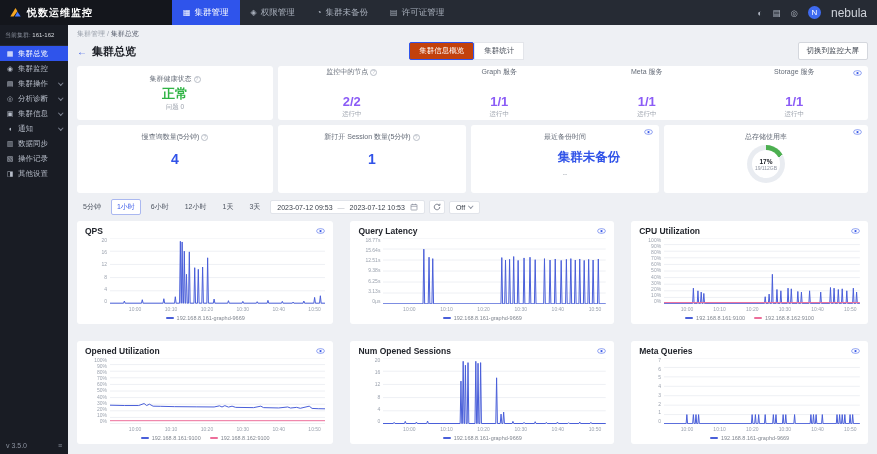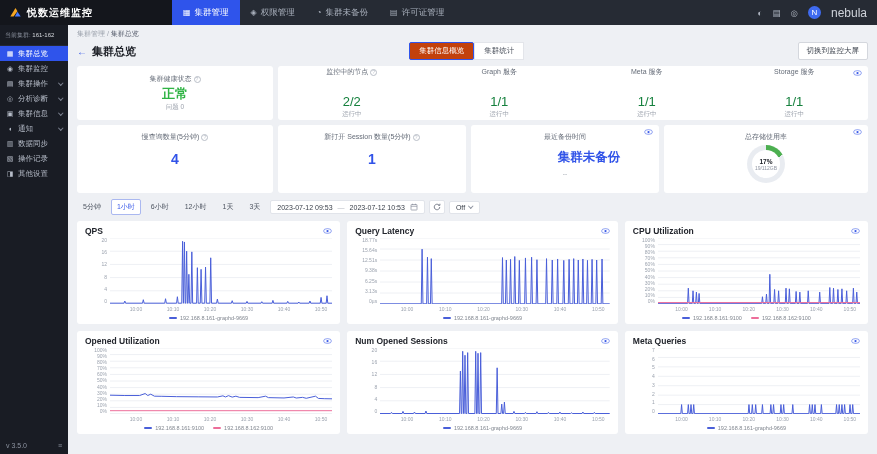--- a/index.html
+++ b/index.html
@@ -56,21 +56,21 @@
   .row2 { display:flex; gap:5px; margin-bottom:6px; height:68px; }
   .card { background:#fff; border-radius:3px; position:relative; }
   .c-col { display:flex; flex-direction:column; align-items:center; justify-content:center; }
   .card-health { width:196px; }
   .card-services { flex:1; display:flex; align-items:center; }
   .svc { flex:1; display:flex; flex-direction:column; align-items:center; gap:1px; }
   .lbl { font-size:7px; color:#646b77; display:flex; align-items:center; gap:2px; white-space:nowrap; }
   .qicon { width:7px; height:7px; border:1px solid #b9bec7; border-radius:50%; color:#b9bec7;
     font-size:5px; display:inline-flex; align-items:center; justify-content:center; }
   .big-green { font-size:13px; font-weight:bold; color:#2fb344; margin-top:1px; }
-  .big-blue { font-size:13px; font-weight:normal; color:#15803d; margin-top:16px; }
+  .big-blue { font-size:13px; font-weight:bold; color:#8b5cf6; margin-top:16px; }
   .sub { font-size:6.5px; color:#9aa0ab; }
   .eye { position:absolute; top:4px; right:6px; color:#3b5be8; cursor:pointer; line-height:0; }
   .num-blue { font-size:14px; font-weight:bold; color:#3153e8; }
   .card-slow { width:196px; padding-top:7px; justify-content:flex-start; gap:9px; }
   .card-sess { width:188px; padding-top:7px; justify-content:flex-start; gap:9px; }
   .card-backup { flex:1; padding-top:7px; justify-content:flex-start; gap:4px; }
   .backup-val { font-size:12.5px; font-weight:bold; color:#3153e8; margin-top:3px;margin-left:48px; }
   .card-storage { width:204px; padding-top:7px; justify-content:flex-start; gap:3px; }
   .donut { width:38px; height:38px; border-radius:50%; position:relative;
     display:flex; align-items:center; justify-content:center; }
@@ -86,21 +86,21 @@
   .preset.active { background:#fff; border-color:#aab8f0; color:#3b5be8; }
   .date-box { background:#fff; border:1px solid #e1e4ea; border-radius:2px; padding:2px 6px;
     display:flex; align-items:center; gap:5px; font-size:7px; color:#3a404b; cursor:pointer; }
   .date-sep { color:#b5bac2; }
   .icon-btn { background:#fff; border:1px solid #e1e4ea; border-radius:2px; width:16px; height:14px;
     display:flex; align-items:center; justify-content:center; cursor:pointer; color:#5a6170; }
   .off-box { background:#fff; border:1px solid #e1e4ea; border-radius:2px; padding:2px 6px;
     display:flex; align-items:center; gap:4px; font-size:7px; color:#3a404b; cursor:pointer; }
 
   
-  .charts { display:grid; grid-template-columns:1.05fr 1.08fr 0.97fr; gap:7px; }
+  .charts { display:grid; grid-template-columns:1.05fr 1.08fr 0.97fr; gap:17px; }
   .chart-card { background:#fff; border-radius:3px; height:103px; padding:5px 8px 2px;
     display:flex; flex-direction:column; position:relative; }
   .chart-head { display:flex; justify-content:space-between; align-items:center; margin-bottom:2px; }
   .chart-title { font-size:8.5px; font-weight:bold; color:#23262d; }
   .chart-body { flex:1; display:flex; min-height:0; }
   .y-axis { width:25px; display:flex; flex-direction:column; justify-content:space-between;
     padding:0 3px 9px 0; }
   .y-axis span { font-size:5px; color:#9ca3af; text-align:right; line-height:1; display:block; }
   .plot-wrap { flex:1; display:flex; flex-direction:column; min-width:0; }
   .plot { flex:1; position:relative; }

